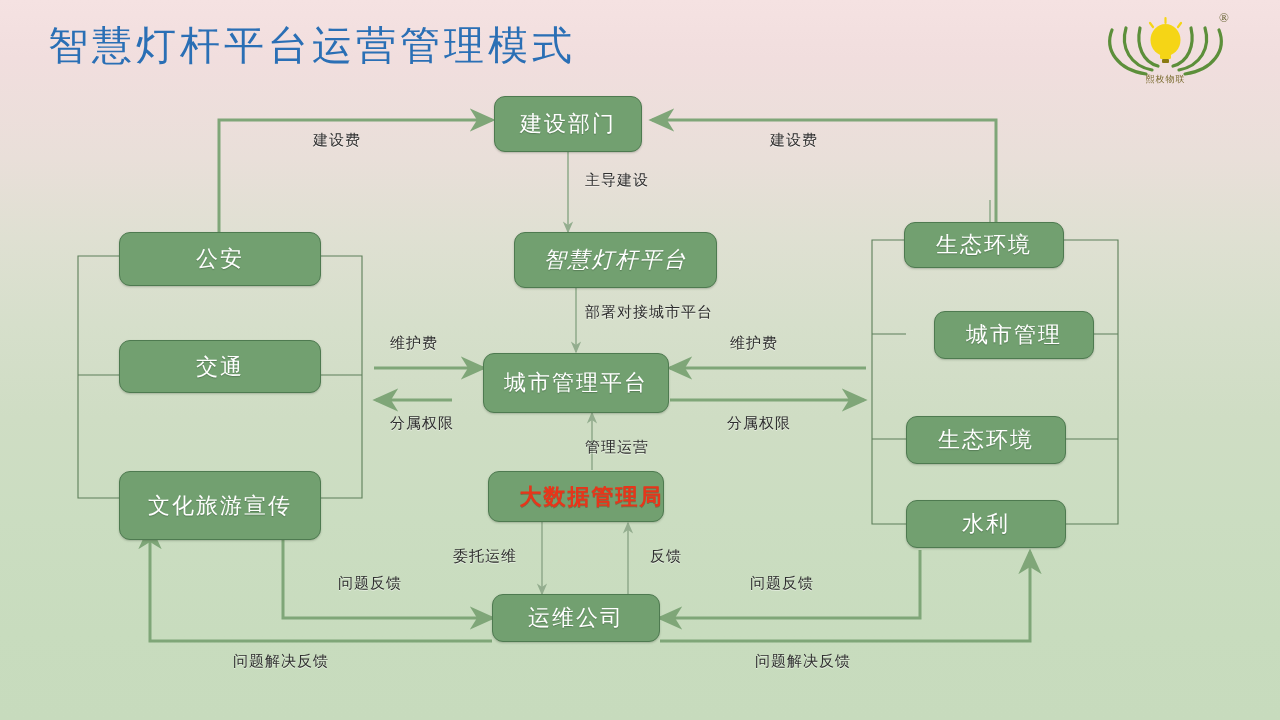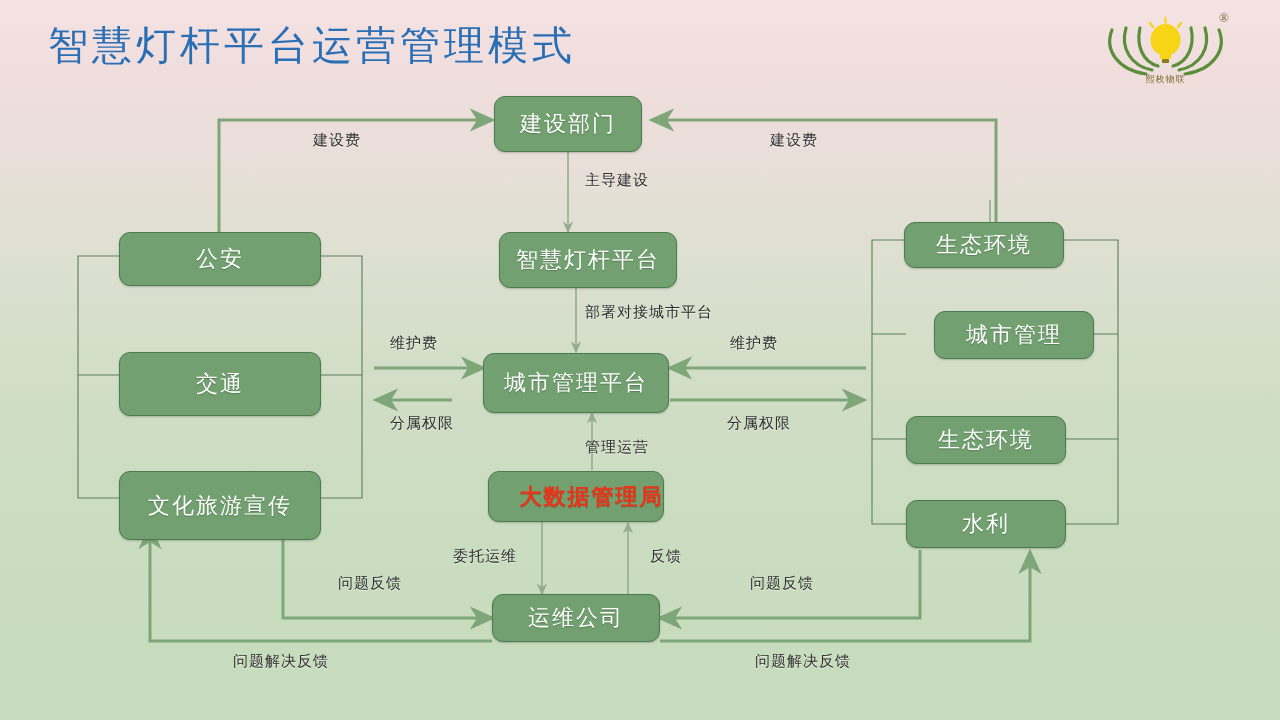--- a/index.html
+++ b/index.html
@@ -172,41 +172,41 @@
       <path d="M1062,240 L1118,240 L1118,524 L1062,524"></path>
       <path d="M1062,334 L1118,334"></path>
       <path d="M1062,439 L1118,439"></path>
     </g>
   </svg>
 
   <div class="node" style="left:494px;top:96px;width:148px;height:56px;">
     <span>建设部门</span>
   </div>
 
-  <div class="node" style="left:499px;top:232px;width:178px;height:56px;">
+  <div class="node" style="left:514px;top:232px;width:203px;height:56px;font-style:italic;">
     <span>智慧灯杆平台</span>
   </div>
 
   <div class="node" style="left:483px;top:353px;width:186px;height:60px;">
     <span>城市管理平台</span>
   </div>
 
   <div class="node alert" style="left:488px;top:471px;width:176px;height:51px;padding-left:31px;">
     <span>大数据管理局</span>
   </div>
 
   <div class="node" style="left:119px;top:232px;width:202px;height:54px;">
     <span>公安</span>
   </div>
 
   <div class="node" style="left:492px;top:594px;width:168px;height:48px;">
     <span>运维公司</span>
   </div>
 
-  <div class="node" style="left:119px;top:352px;width:202px;height:64px;">
+  <div class="node" style="left:119px;top:340px;width:202px;height:53px;">
     <span>交通</span>
   </div>
 
   <div class="node" style="left:119px;top:471px;width:202px;height:69px;">
     <span>文化旅游宣传</span>
   </div>
 
   <div class="node" style="left:904px;top:222px;width:160px;height:46px;">
     <span>生态环境</span>
   </div>

